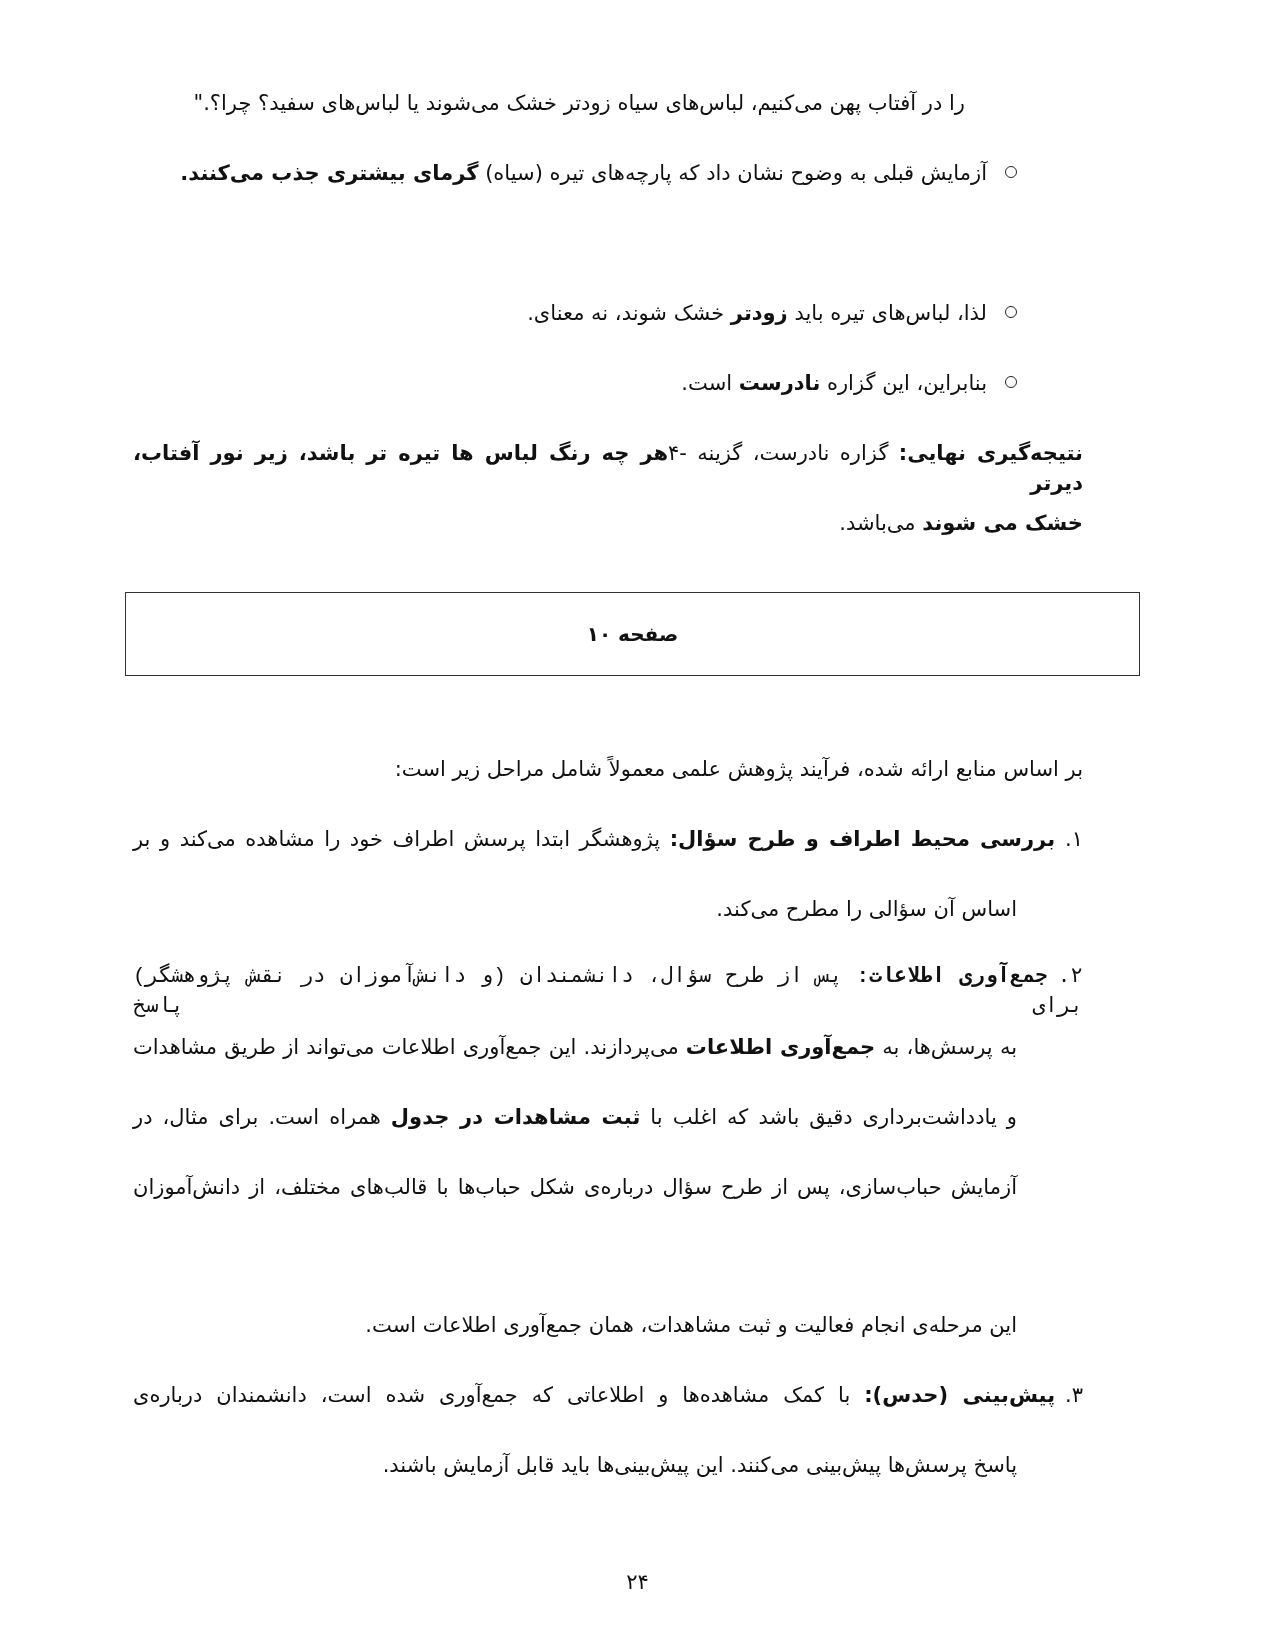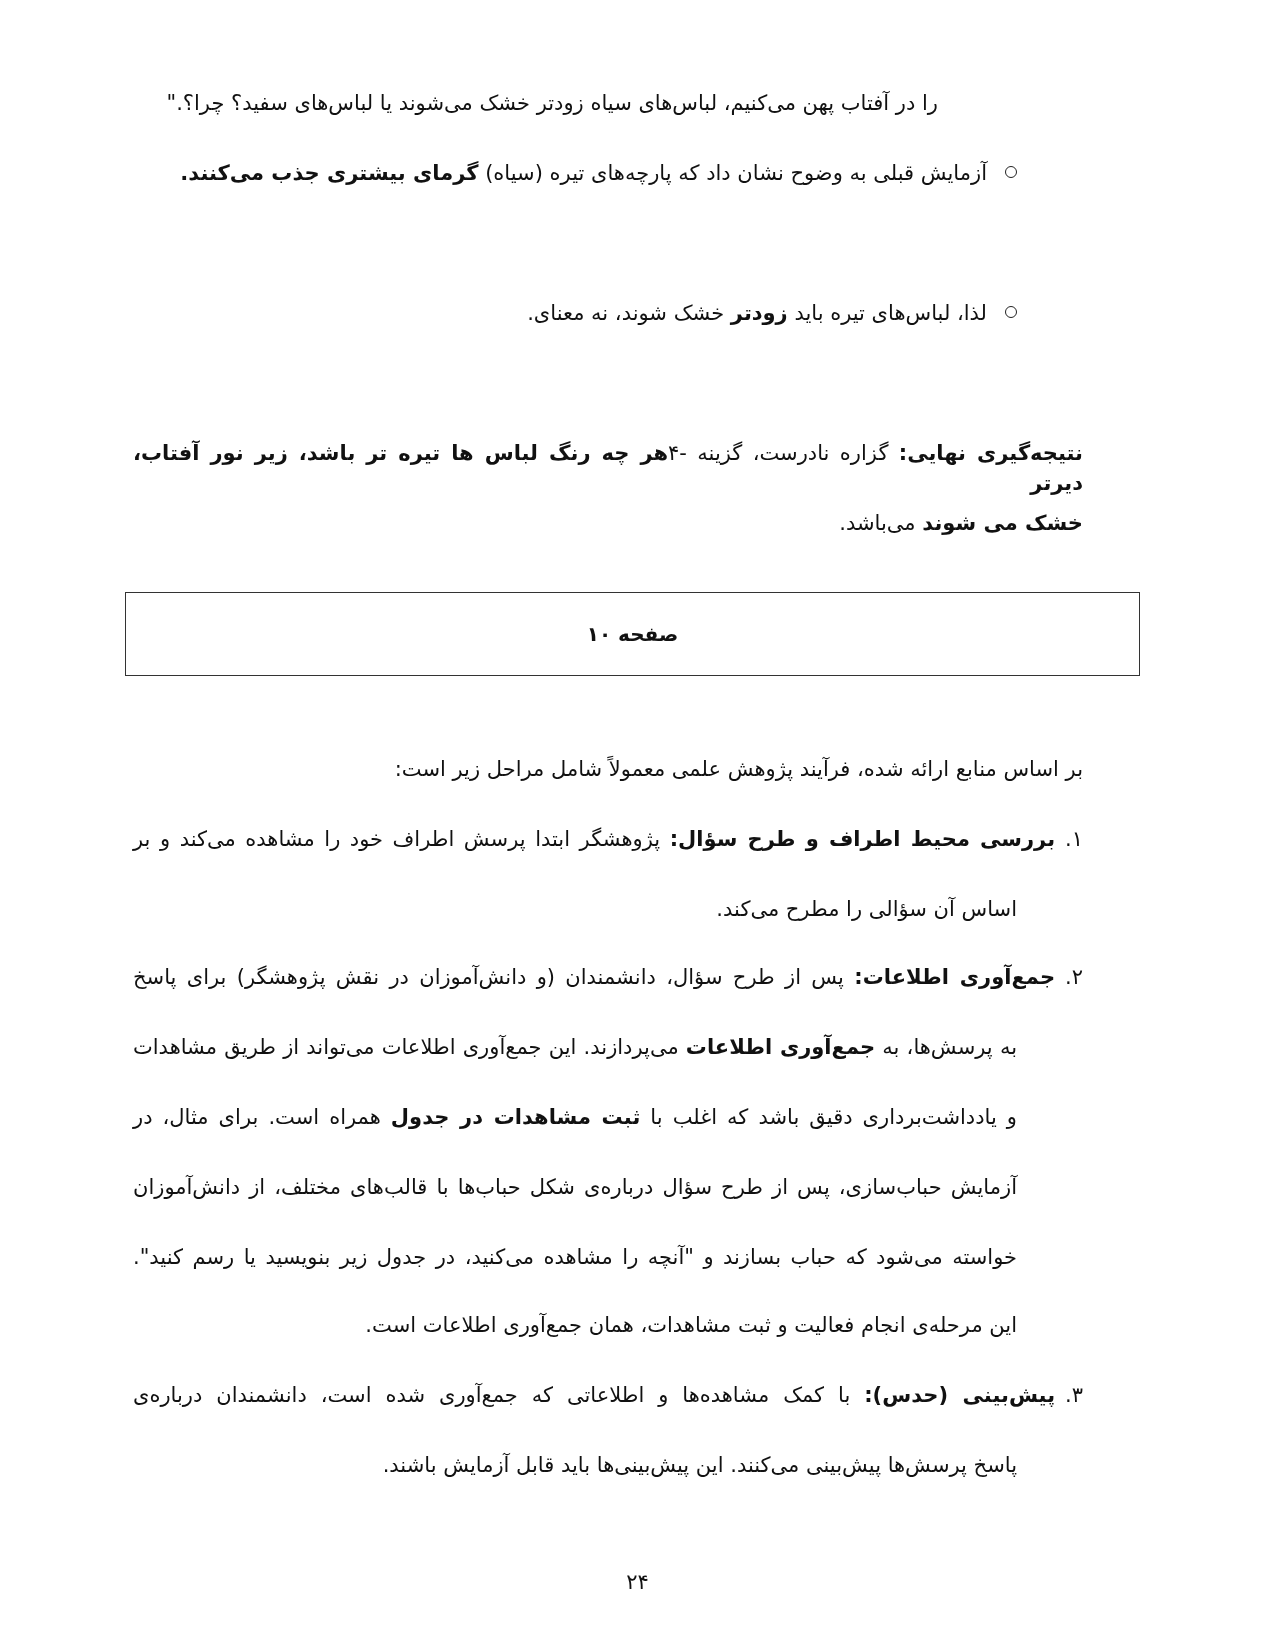--- a/index.html
+++ b/index.html
@@ -76,32 +76,35 @@
       top: 1570px;
       text-align: center;
       font-size: 21px;
     }
   </style>
 </head>
 <body>
 
 <div class="page">
 
-  <div class="line" style="right:337px; top:88px;">
+  <div class="line" style="right:310px; top:88px;">
     <span>را در آفتاب پهن می‌کنیم، لباس‌های سیاه زودتر خشک می‌شوند یا لباس‌های سفید؟ چرا؟."</span>
   </div>
 
   <div class="line" style="right:258px; top:158px;">
     <span class="bullet"></span><span>آزمایش قبلی به وضوح نشان داد که پارچه‌های تیره (سیاه) </span><b>گرمای بیشتری جذب می‌کنند.</b>
   </div>
 
   <div class="line" style="right:258px; top:298px;">
     <span class="bullet"></span><span>لذا، لباس‌های تیره باید </span><b>زودتر</b><span> خشک شوند، نه معنای.</span>
   </div>
 
+  <div class="line" style="right:258px; top:368px;">
+    <span class="bullet"></span><span>بنابراین، این گزاره </span><b>نادرست</b><span> است.</span>
+  </div>
 
   <div class="line just" style="right:192px; top:438px; width:950px;">
     <b>نتیجه‌گیری نهایی:</b><span> گزاره نادرست، گزینه  -۴</span><b>هر چه رنگ لباس ها تیره تر باشد، زیر نور آفتاب، دیرتر</b>
   </div>
   <div class="line" style="right:192px; top:508px;">
     <b>خشک می شوند</b><span> می‌باشد.</span>
   </div>
 
   <div class="page-box">
     <span>صفحه ۱۰</span>
@@ -112,34 +115,31 @@
     <span>بر اساس منابع ارائه شده، فرآیند پژوهش علمی معمولاً شامل مراحل زیر است:</span>
   </div>
 
   <div class="line just" style="right:192px; top:824px; width:950px;">
     <span class="num">۱.</span><b>بررسی محیط اطراف و طرح سؤال:</b><span> پژوهشگر ابتدا پرسش اطراف خود را مشاهده می‌کند و بر</span>
   </div>
   <div class="line" style="right:258px; top:894px;">
     <span>اساس آن سؤالی را مطرح می‌کند.</span>
   </div>
 
-  <div class="line just" style="right:192px; top:962px; width:950px;">
+  <div class="line just" style="right:192px; top:962px; width:950px;font-family:Liberation Mono, monospace;">
     <span class="num">۲.</span><b>جمع‌آوری اطلاعات:</b><span> پس از طرح سؤال، دانشمندان (و دانش‌آموزان در نقش پژوهشگر) برای پاسخ</span>
   </div>
   <div class="line just" style="right:258px; top:1032px; width:884px;">
     <span>به پرسش‌ها، به </span><b>جمع‌آوری اطلاعات</b><span> می‌پردازند. این جمع‌آوری اطلاعات می‌تواند از طریق مشاهدات</span>
   </div>
   <div class="line just" style="right:258px; top:1172px; width:884px;">
     <span>آزمایش حباب‌سازی، پس از طرح سؤال درباره‌ی شکل حباب‌ها با قالب‌های مختلف، از دانش‌آموزان</span>
   </div>
   <div class="line just" style="right:258px; top:1102px; width:884px;">
     <span>و یادداشت‌برداری دقیق باشد که اغلب با </span><b>ثبت مشاهدات در جدول</b><span> همراه است. برای مثال، در</span>
-  </div>
-  <div class="line just" style="right:258px; top:1242px; width:884px;">
-    <span>خواسته می‌شود که حباب بسازند و "آنچه را مشاهده می‌کنید، در جدول زیر بنویسید یا رسم کنید".</span>
   </div>
   <div class="line" style="right:258px; top:1310px;">
     <span>این مرحله‌ی انجام فعالیت و ثبت مشاهدات، همان جمع‌آوری اطلاعات است.</span>
   </div>
 
   <div class="line just" style="right:192px; top:1380px; width:950px;">
     <span class="num">۳.</span><b>پیش‌بینی (حدس):</b><span> با کمک مشاهده‌ها و اطلاعاتی که جمع‌آوری شده است، دانشمندان درباره‌ی</span>
   </div>
   <div class="line" style="right:258px; top:1450px;">
     <span>پاسخ پرسش‌ها پیش‌بینی می‌کنند. این پیش‌بینی‌ها باید قابل آزمایش باشند.</span>

